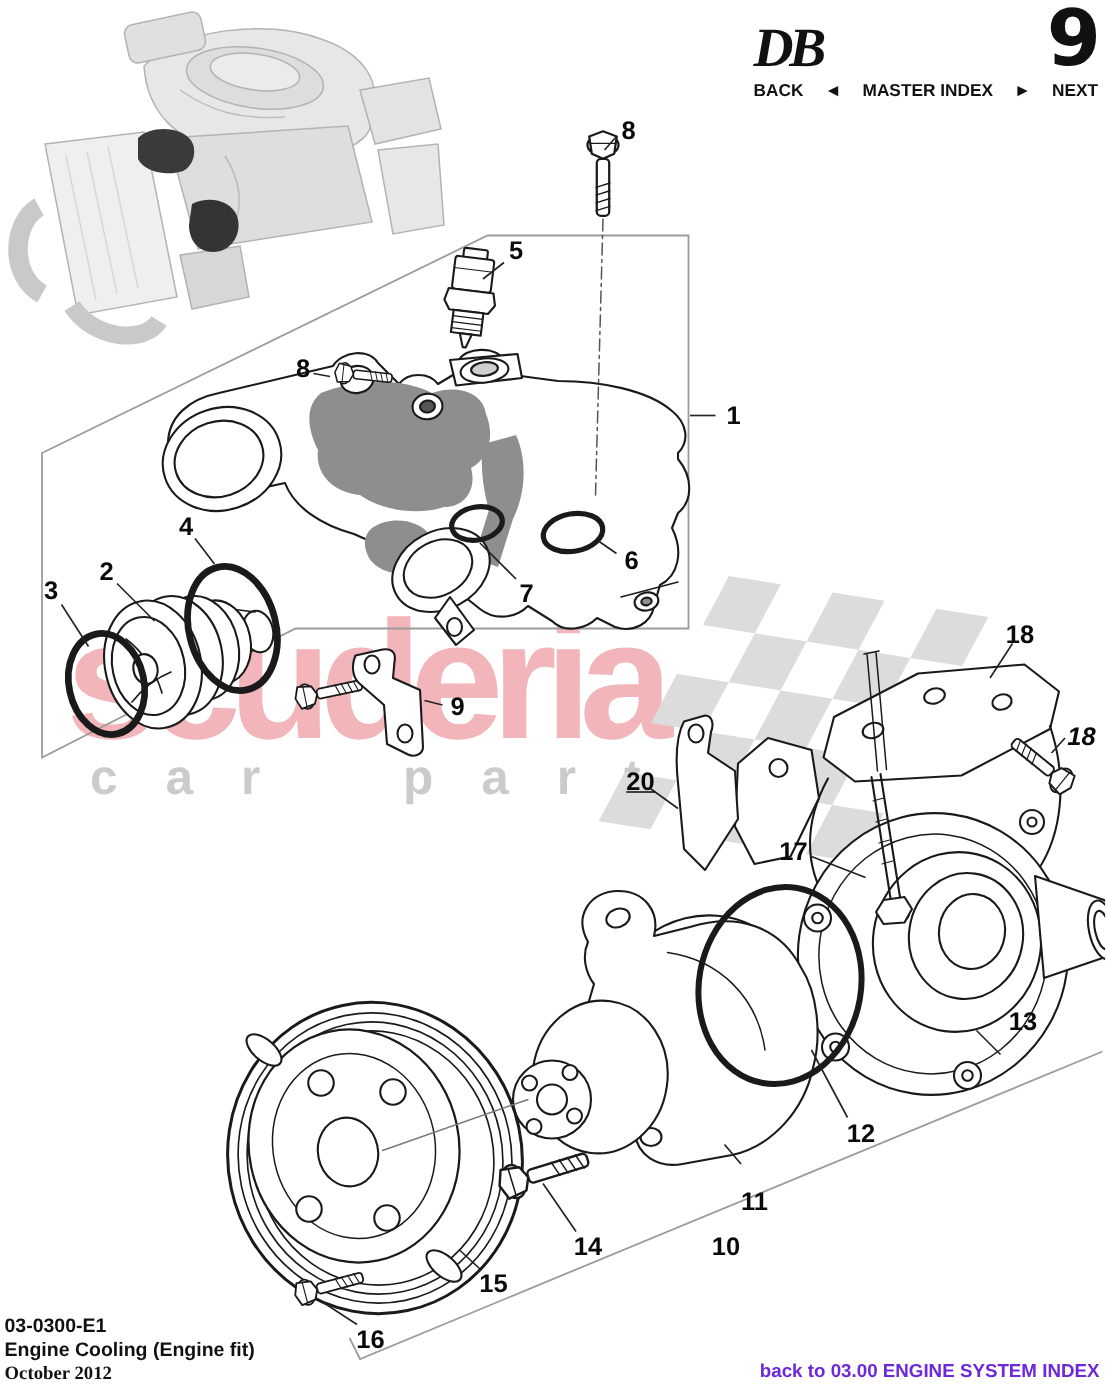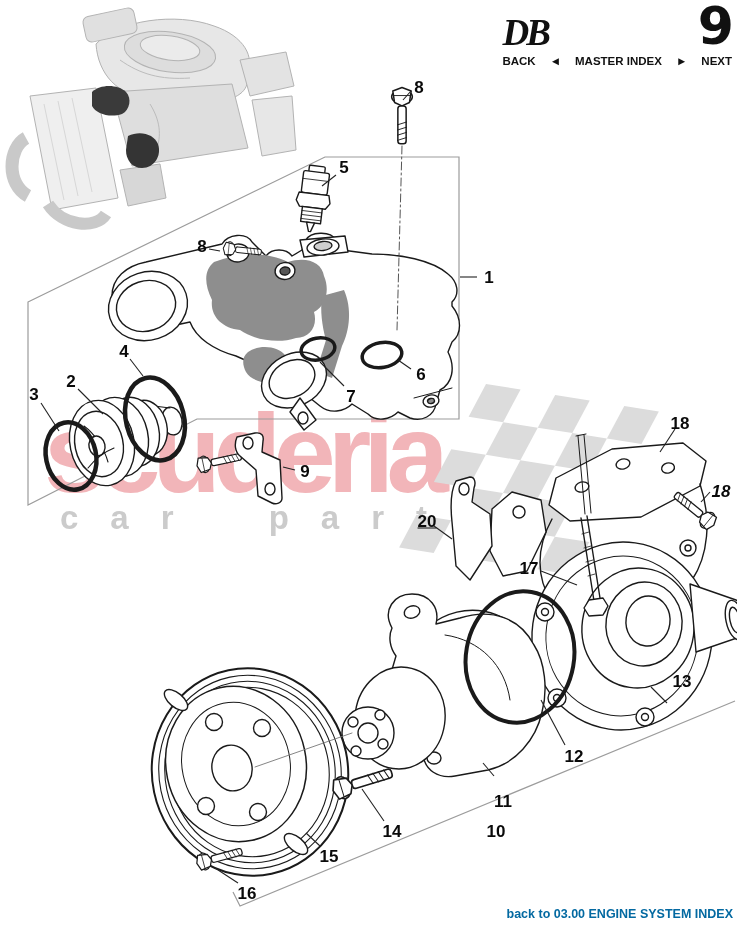--- a/index.html
+++ b/index.html
@@ -28,21 +28,21 @@
   .section-title{color:#C3161C;font-weight:bold;font-size:15px;margin-top:3px;}
   .nav{margin-top:7px;font-size:11.5px;font-weight:bold;display:flex;gap:14px;
     justify-content:flex-end;align-items:center;}
   .nav span{cursor:pointer;}
   
   .ftr-left{position:absolute;left:3px;bottom:4px;z-index:4;}
   .doc-code,.doc-title{font-size:13px;font-weight:bold;line-height:1.18;}
   .doc-date{font-family:"Liberation Serif",serif;font-weight:bold;font-size:12.5px;
     margin-top:1px;}
   .ftr-right{position:absolute;right:4px;bottom:6px;z-index:4;
-    color:#0369a1;font-weight:bold;font-size:12.5px;cursor:pointer;}
+    color:#6d28d9;font-weight:bold;font-size:12.5px;cursor:pointer;}
 </style>
 </head>
 <body>
 
 <div class="page">
 
   <div class="wm-brand">scuderia</div>
   <div class="wm-sub">car parts</div>
 
   <svg class="art" width="737" height="927" viewBox="0 0 737 927">
@@ -281,21 +281,21 @@
       <div class="callout" style="left: 489px; top: 277px;">1</div>
       <div class="callout" style="left: 71px; top: 381px;">2</div>
       <div class="callout" style="left: 34px; top: 394px;">3</div>
       <div class="callout" style="left: 124px; top: 351px;">4</div>
       <div class="callout" style="left: 344px; top: 167px;">5</div>
       <div class="callout" style="left: 421px; top: 374px;">6</div>
       <div class="callout" style="left: 351px; top: 396px;">7</div>
       <div class="callout" style="left: 419px; top: 87px;">8</div>
       <div class="callout" style="left: 202px; top: 246px;">8</div>
       <div class="callout" style="left: 305px; top: 471px;">9</div>
-      <div class="callout" style="left: 496px; top: 831px;">10</div>
+      <div class="callout" style="left: 484px; top: 831px;">10</div>
       <div class="callout" style="left: 503px; top: 786px; margin-top: 15px;">11</div>
       <div class="callout" style="left: 574px; top: 756px;">12</div>
       <div class="callout" style="left: 682px; top: 681px;">13</div>
       <div class="callout" style="left: 392px; top: 831px;">14</div>
       <div class="callout" style="left: 329px; top: 856px;">15</div>
       <div class="callout" style="left: 247px; top: 893px;">16</div>
       <div class="callout" style="left: 529px; top: 568px;">17</div>
       <div class="callout" style="left: 721px; top: 491px; font-style: italic;">18</div>
       <div class="callout" style="left: 680px; top: 423px;">18</div>
       <div class="callout" style="left: 427px; top: 521px; text-decoration: underline;">20</div>
@@ -308,15 +308,20 @@
     </div>
     <div class="nav">
       <span>BACK</span>
       <span>◄</span>
       <span>MASTER INDEX</span>
       <span>►</span>
       <span>NEXT</span>
     </div>
   </div>
 
+  <div class="ftr-left">
+    <div class="doc-code">03-0300-E1</div>
+    <div class="doc-title">Engine Cooling (Engine fit)</div>
+    <div class="doc-date">October 2012</div>
+  </div>
   <div class="ftr-right">back to 03.00 ENGINE SYSTEM INDEX</div>
 
 </div>
 
 </body></html>

